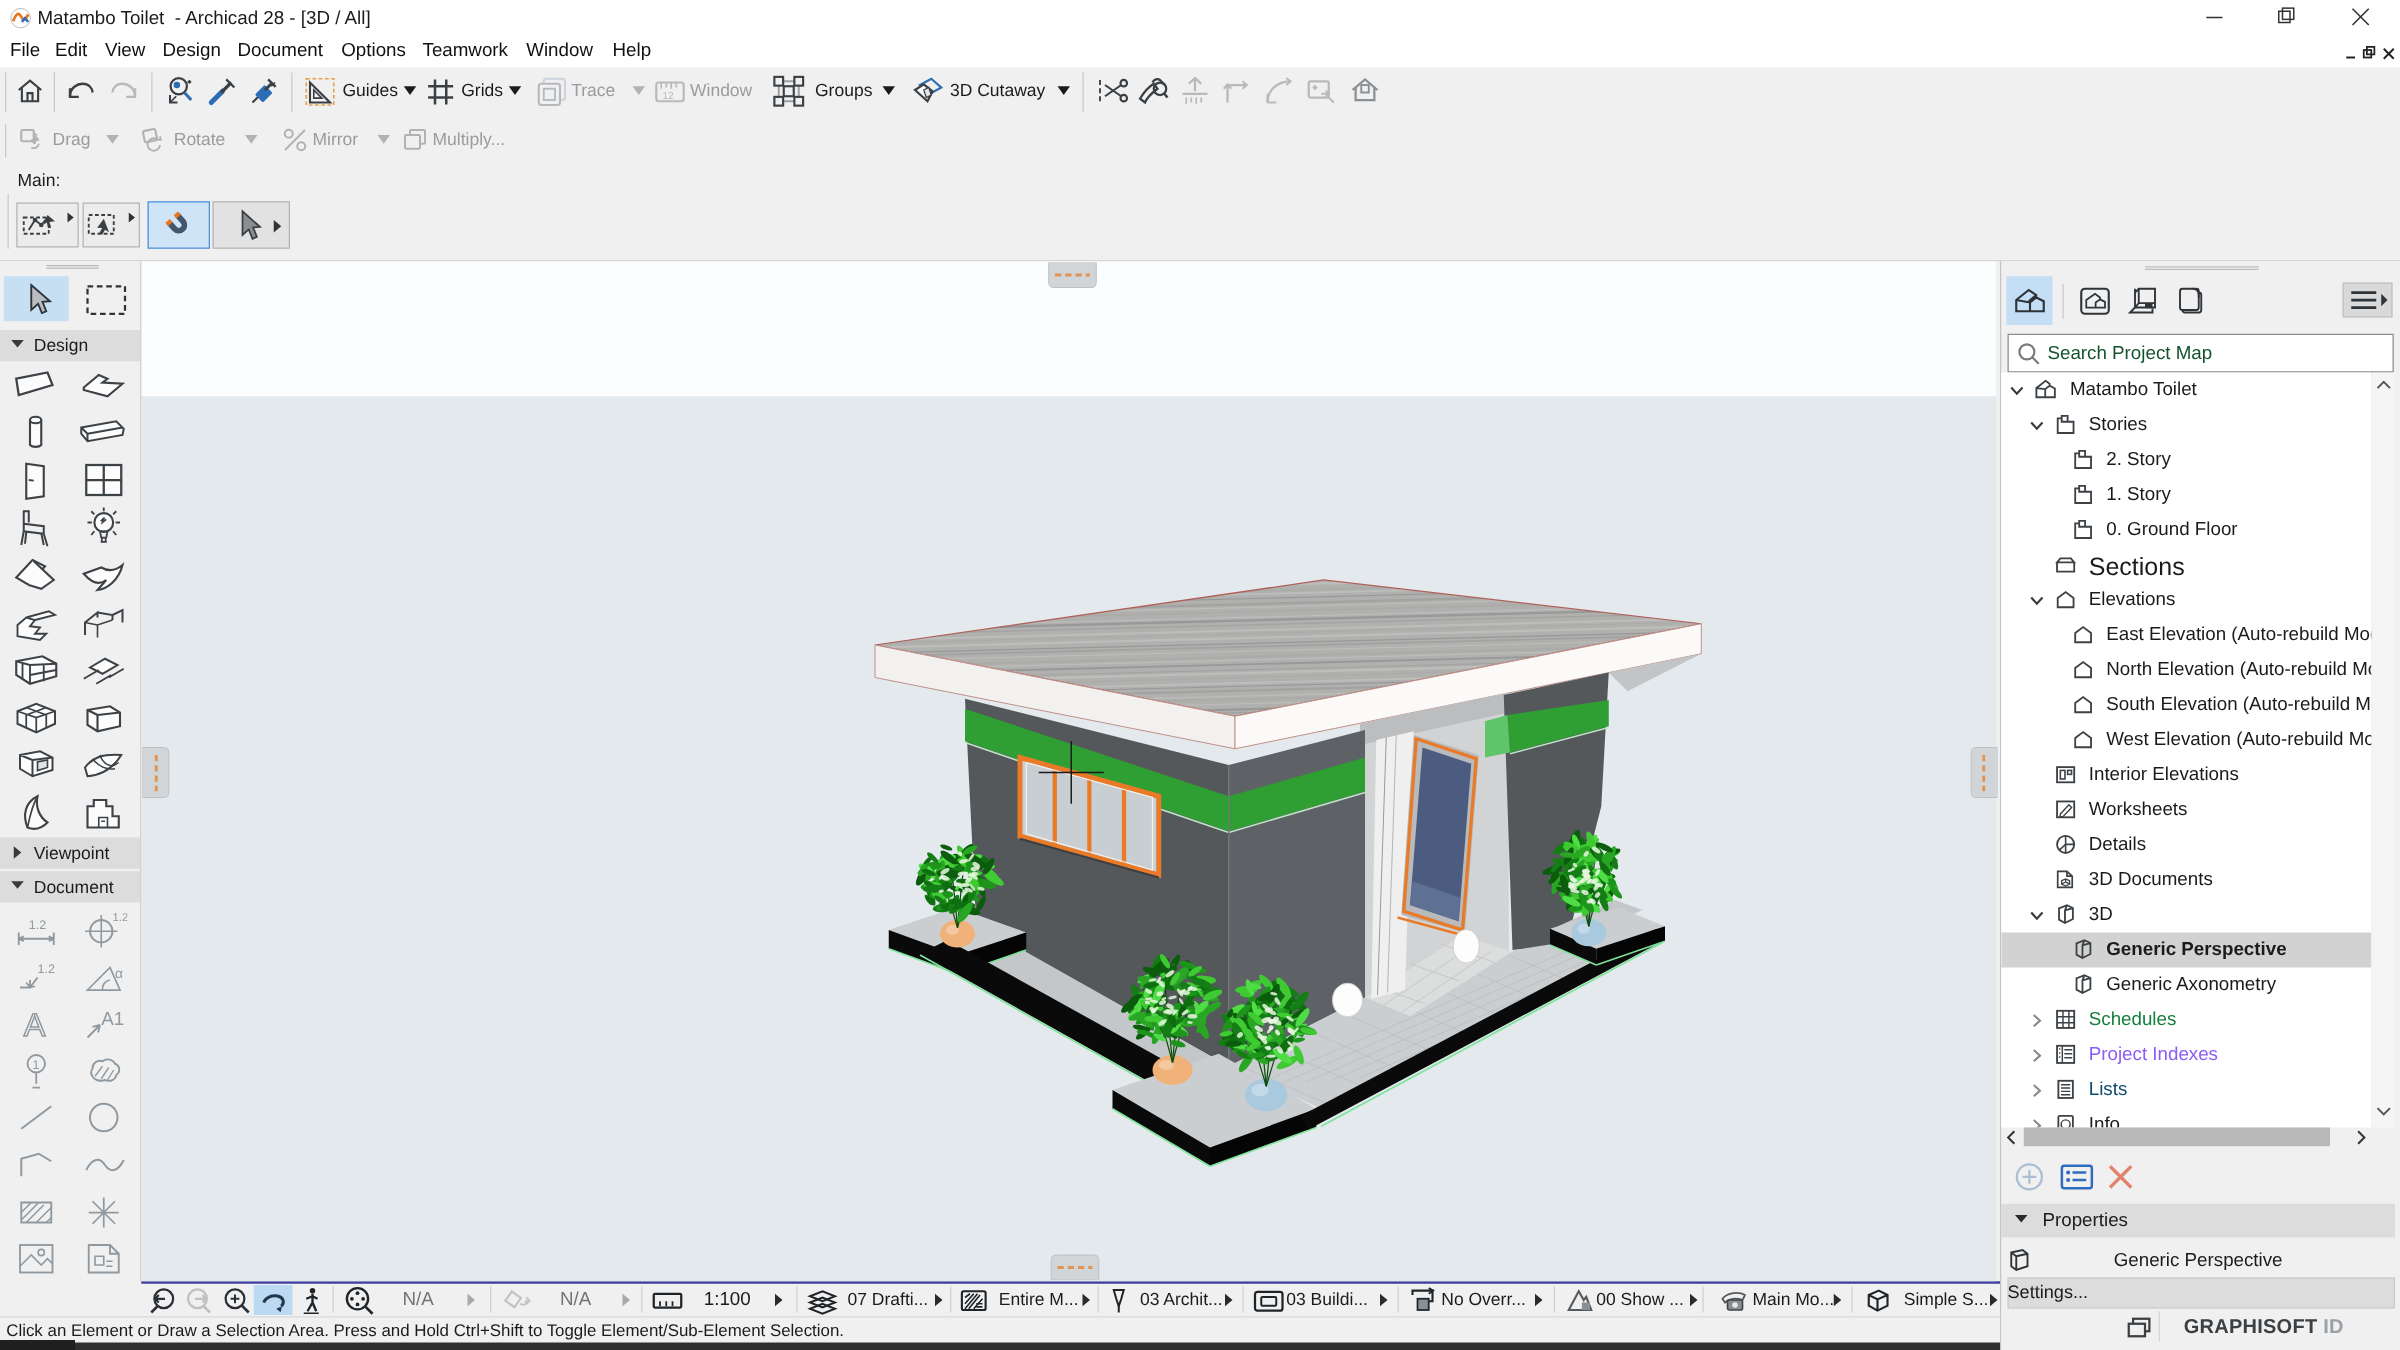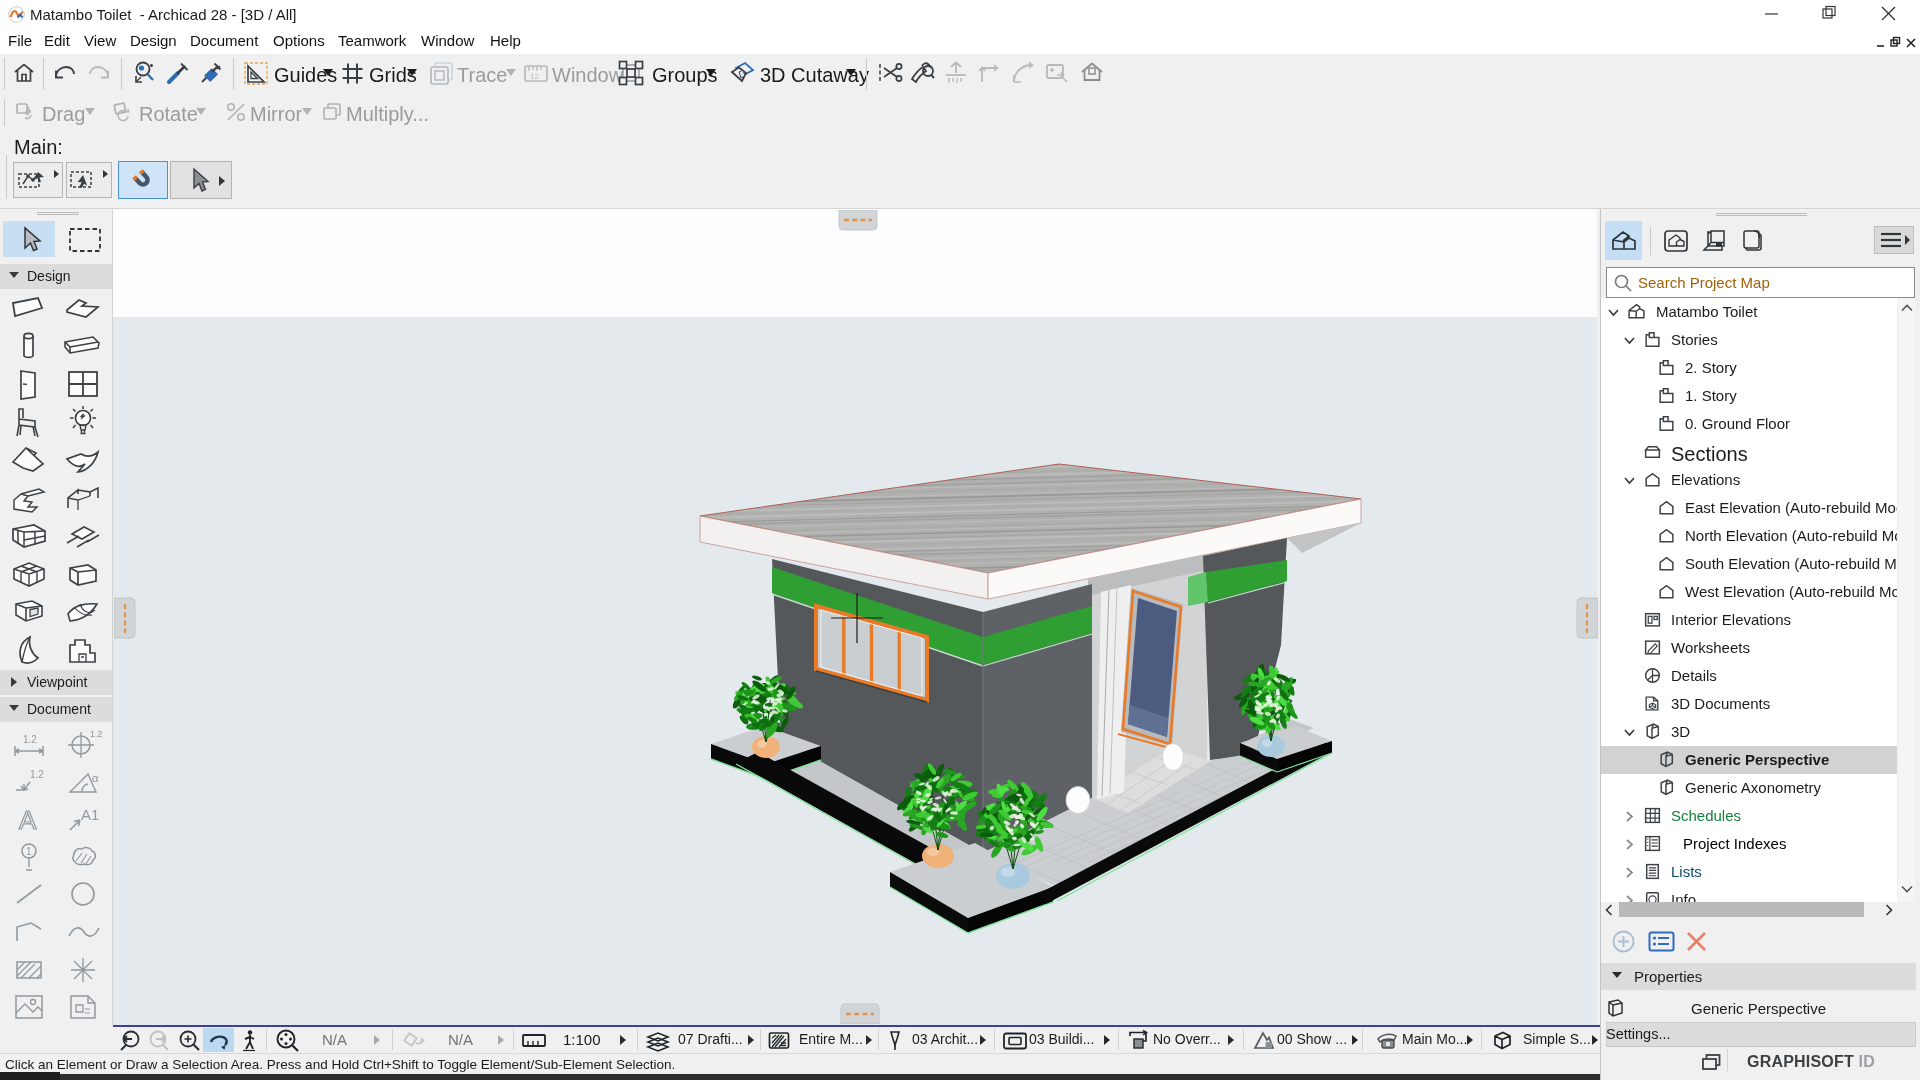--- a/index.html
+++ b/index.html
@@ -6,21 +6,21 @@
 html,body { width:1920px; height:1080px; overflow:hidden; font-family:"Liberation Sans",sans-serif; }
 body { position:relative; background:#f0f0f0; }
 .abs { position:absolute; }
 #titlebar { left:0; top:0; width:1920px; height:28px; background:#ffffff; }
 #title-text { left:30px; top:6px; font-size:15px; color:#1b1b1b; }
 #menubar { left:0; top:28px; width:1920px; height:26px; background:#ffffff; }
 .menu-item { position:absolute; top:32px; font-size:15px; color:#111; }
 #toolbar1 { left:0; top:54px; width:1920px; height:42px; background:#f0f0f0; }
 #toolbar2 { left:0; top:96px; width:1920px; height:34px; background:#f0f0f0; border-bottom:0; }
 #mainarea { left:0; top:130px; width:1920px; height:79px; background:#f0f0f0; border-bottom:1px solid #d5d5d5; }
-.tbtext { position:absolute; font-size:20px; color:#1b1b1b; }
+.tbtext { position:absolute; font-size:14px; color:#1b1b1b; }
 .tbgray { color:#9b9b9b; }
 .vsep { position:absolute; width:1px; background:#c9c9c9; }
 #leftpal { left:0; top:209px; width:113px; height:816px; background:#f0f0f0; border-right:1px solid #d2d2d2; }
 .palhdr { position:absolute; left:0; width:112px; height:25px; background:#dcdcdc; font-size:14px; color:#1b1b1b; line-height:25px; }
 .palhdr span { margin-left:27px; }
 #canvas { left:113px; top:209px; width:1484px; height:816px; background:#e3e9ec; overflow:hidden; }
 #skytop { position:absolute; left:0; top:0; width:1484px; height:108px; background:#fcfdfe; }
 #rightpanel { left:1600px; top:209px; width:320px; height:871px; background:#f0f0f0; border-left:1px solid #c4c4c4; }
 #quickbar { left:113px; top:1025px; width:1487px; height:28px; background:#f0f0f0; border-top:2px solid #3f3fa0; }
 #quickleft { left:0; top:1025px; width:113px; height:28px; background:#f0f0f0; }
@@ -1340,21 +1340,21 @@
       <line x1="2" y1="9" x2="22" y2="9"></line>
       <line x1="2" y1="15" x2="22" y2="15"></line>
     </g>
     <path d="M26,4 L31,9 L26,14 Z" fill="#2f3439"></path>
   </svg>
 <div class="abs" style="left:1606px;top:267px;width:309px;height:31px;background:#fff;border:1px solid #8a8a8a"></div>
 <svg class="icon" style="left:1613px;top:273px" width="20" height="20" viewBox="0 0 20 20">
     <circle cx="8.5" cy="8.5" r="6" fill="none" stroke="#7a7a7a" stroke-width="1.7"></circle>
     <line x1="13" y1="13" x2="18" y2="18" stroke="#7a7a7a" stroke-width="1.7"></line>
   </svg>
-<div class="abs" style="left:1638px;top:274px;font-size:15px;color:#a16207">Search Project Map</div>
+<div class="abs" style="left:1638px;top:274px;font-size:15px;color:#14532d">Search Project Map</div>
 <div class="abs" id="treebox" style="left:1601px;top:298px;width:296px;height:604px;background:#fff;overflow:hidden">
 <div id="selrow" style="position:absolute;left:0;top:448px;width:296px;height:28px;background:#d2d2d2"></div>
 <svg style="position:absolute;left:6px;top:9px" width="13" height="11" viewBox="0 0 13 11">
       <path d="M2,3 L6.5,8 L11,3" fill="none" stroke="#3a3a3a" stroke-width="1.7"></path>
     </svg>
 <svg style="position:absolute;left:26px;top:4px" width="19" height="19" viewBox="0 0 18 18">
       <path d="M2,15 L2,8 L9,2.5 L12,4.7 L12,6.2 L16,8.3 L16,15 Z M12,6.2 L8.7,8.8 L8.7,15 M8.7,8.8 L2,8" fill="none" stroke="#3d4247" stroke-width="1.4"></path>
     </svg>
 <div style="position:absolute;left:55px;top:5px;font-size:15px;color:#1b1b1b;white-space:nowrap;">Matambo Toilet</div>
 <svg style="position:absolute;left:22px;top:37px" width="13" height="11" viewBox="0 0 13 11">
@@ -1448,21 +1448,21 @@
     </svg>
 <div style="position:absolute;left:70px;top:509px;font-size:15px;color:#15803d;white-space:nowrap;">Schedules</div>
 <svg style="position:absolute;left:23px;top:540px" width="11" height="13" viewBox="0 0 11 13">
       <path d="M3,2 L8,6.5 L3,11" fill="none" stroke="#8a8a8a" stroke-width="1.7"></path>
     </svg>
 <svg style="position:absolute;left:42px;top:536px" width="19" height="19" viewBox="0 0 18 18">
       <rect x="2.5" y="2.5" width="13" height="13" fill="none" stroke="#3d4247" stroke-width="1.4"></rect>
       <path d="M6.5,2.5 L6.5,15.5" stroke="#3d4247" stroke-width="1.1"></path>
       <path d="M4,5 L5,5 M4,8 L5,8 M4,11 L5,11 M8,5.5 L14,5.5 M8,8.5 L14,8.5 M8,11.5 L14,11.5" stroke="#3d4247" stroke-width="1.1"></path>
     </svg>
-<div style="position:absolute;left:70px;top:537px;font-size:15px;color:#000000;white-space:nowrap;margin-left:12px;">Project Indexes</div>
+<div style="position:absolute;left:70px;top:537px;font-size:15px;color:#8b5cf6;white-space:nowrap;">Project Indexes</div>
 <svg style="position:absolute;left:23px;top:568px" width="11" height="13" viewBox="0 0 11 13">
       <path d="M3,2 L8,6.5 L3,11" fill="none" stroke="#8a8a8a" stroke-width="1.7"></path>
     </svg>
 <svg style="position:absolute;left:42px;top:564px" width="19" height="19" viewBox="0 0 18 18">
       <rect x="3.5" y="2.5" width="11" height="13" fill="none" stroke="#3d4247" stroke-width="1.4"></rect>
       <path d="M5.5,5.5 L12.5,5.5 M5.5,8 L12.5,8 M5.5,10.5 L12.5,10.5 M5.5,13 L12.5,13" stroke="#3d4247" stroke-width="1.1"></path>
     </svg>
 <div style="position:absolute;left:70px;top:565px;font-size:15px;color:#0c4a6e;white-space:nowrap;">Lists</div>
 <svg style="position:absolute;left:23px;top:596px" width="11" height="13" viewBox="0 0 11 13">
       <path d="M3,2 L8,6.5 L3,11" fill="none" stroke="#8a8a8a" stroke-width="1.7"></path>

